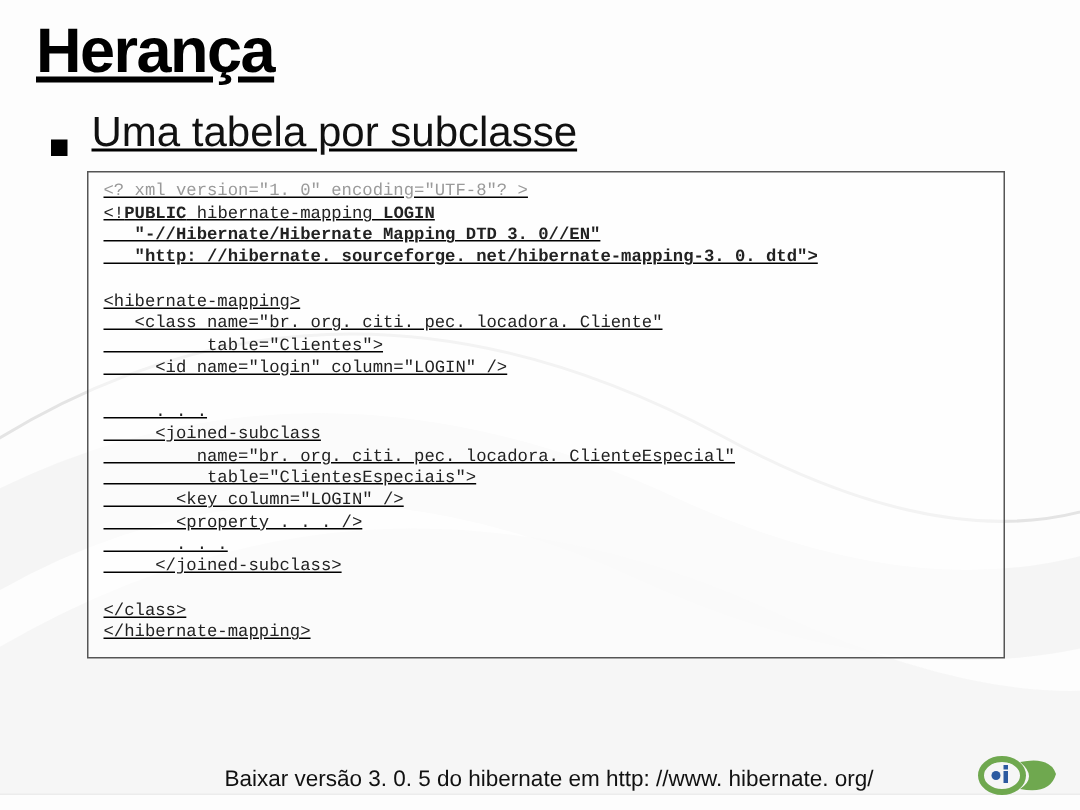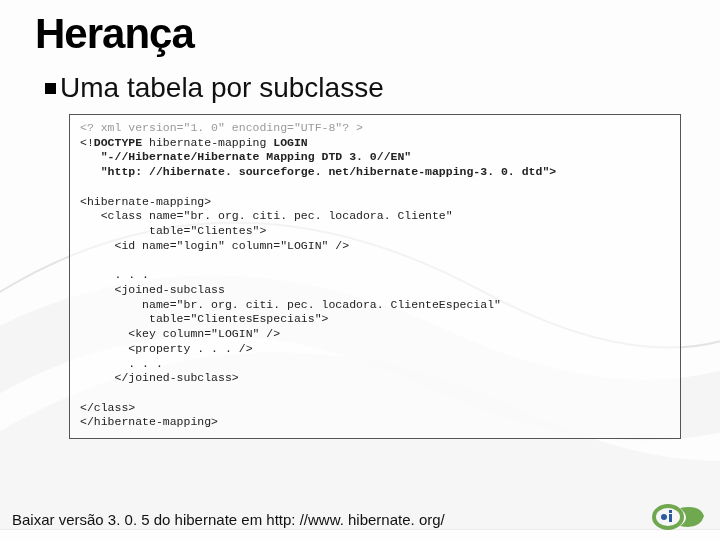--- a/index.html
+++ b/index.html
@@ -2,42 +2,43 @@
 <html><head>
 <meta charset="utf-8">
 <style>
   * { box-sizing: border-box; margin: 0; padding: 0; }
   html, body { width: 720px; height: 540px; font-family: Verdana, Arial, sans-serif; background: #fff; overflow: hidden; }
   .slide {
     position: relative;
     width: 720px;
     height: 540px;
     background: #fdfdfd;
-    padding: 10px 24px 0 35px;
+    padding: 10px 24px 0 24px;
+    text-decoration: underline;
   }
   .swoosh {
     position: absolute;
     left: -80px; top: 110px;
     width: 900px; height: 420px;
     pointer-events: none;
     z-index: 0;
   }
   .swoosh svg { width: 100%; height: 100%; }
   .content { position: relative; z-index: 1; }
   h1.title {
     font-size: 42px;
     font-weight: 700;
     color: #000;
     letter-spacing: -1px;
     margin-bottom: 14px;
   }
   .subtitle-row {
     display: flex;
-    align-items: center;
-    gap: 4px;
+    align-items: flex-end;
+    gap: 16px;
     margin-left: 10px;
     margin-bottom: 10px;
   }
   .bullet {
     width: 11px; height: 11px;
     background: #000;
     flex: 0 0 auto;
   }
   .subtitle {
     font-size: 28px;
@@ -54,21 +55,21 @@
     font-size: 11.5px;
     line-height: 1.28;
     color: #222;
     white-space: pre;
   }
   .codebox .grey { color: #9a9a9a; }
   .codebox strong { font-weight: 700; }
   .footer {
     position: absolute;
     left: 0; right: 0; bottom: 12px;
-    text-align: left;
+    text-align: center;
     padding-left: 12px;
     font-size: 15px;
     color: #111;
     z-index: 2;
   }
   .logo {
     position: absolute;
     right: 14px; bottom: 8px;
     z-index: 2;
   }
@@ -89,21 +90,21 @@
 
   <div class="content">
     <h1 class="title">Herança</h1>
 
     <div class="subtitle-row">
       <div class="bullet"></div>
       <div class="subtitle">Uma tabela por subclasse</div>
     </div>
 
     <div class="codebox"><span class="grey">&lt;? xml version="1. 0" encoding="UTF-8"? &gt;</span>
-<span><span>&lt;!</span><strong>DOCTYPE</strong><span> hibernate-mapping </span><strong>LOGIN</strong></span>
+<span><span>&lt;!</span><strong>PUBLIC</strong><span> hibernate-mapping </span><strong>LOGIN</strong></span>
 <strong>   "-//Hibernate/Hibernate Mapping DTD 3. 0//EN"</strong>
 <strong>   "http: //hibernate. sourceforge. net/hibernate-mapping-3. 0. dtd"&gt;</strong>
 <span></span>
 <span>&lt;hibernate-mapping&gt;</span>
 <span>   &lt;class name="br. org. citi. pec. locadora. Cliente"</span>
 <span>          table="Clientes"&gt;</span>
 <span>     &lt;id name="login" column="LOGIN" /&gt;</span>
 <span></span>
 <span>     . . .</span>
 <span>     &lt;joined-subclass</span>

